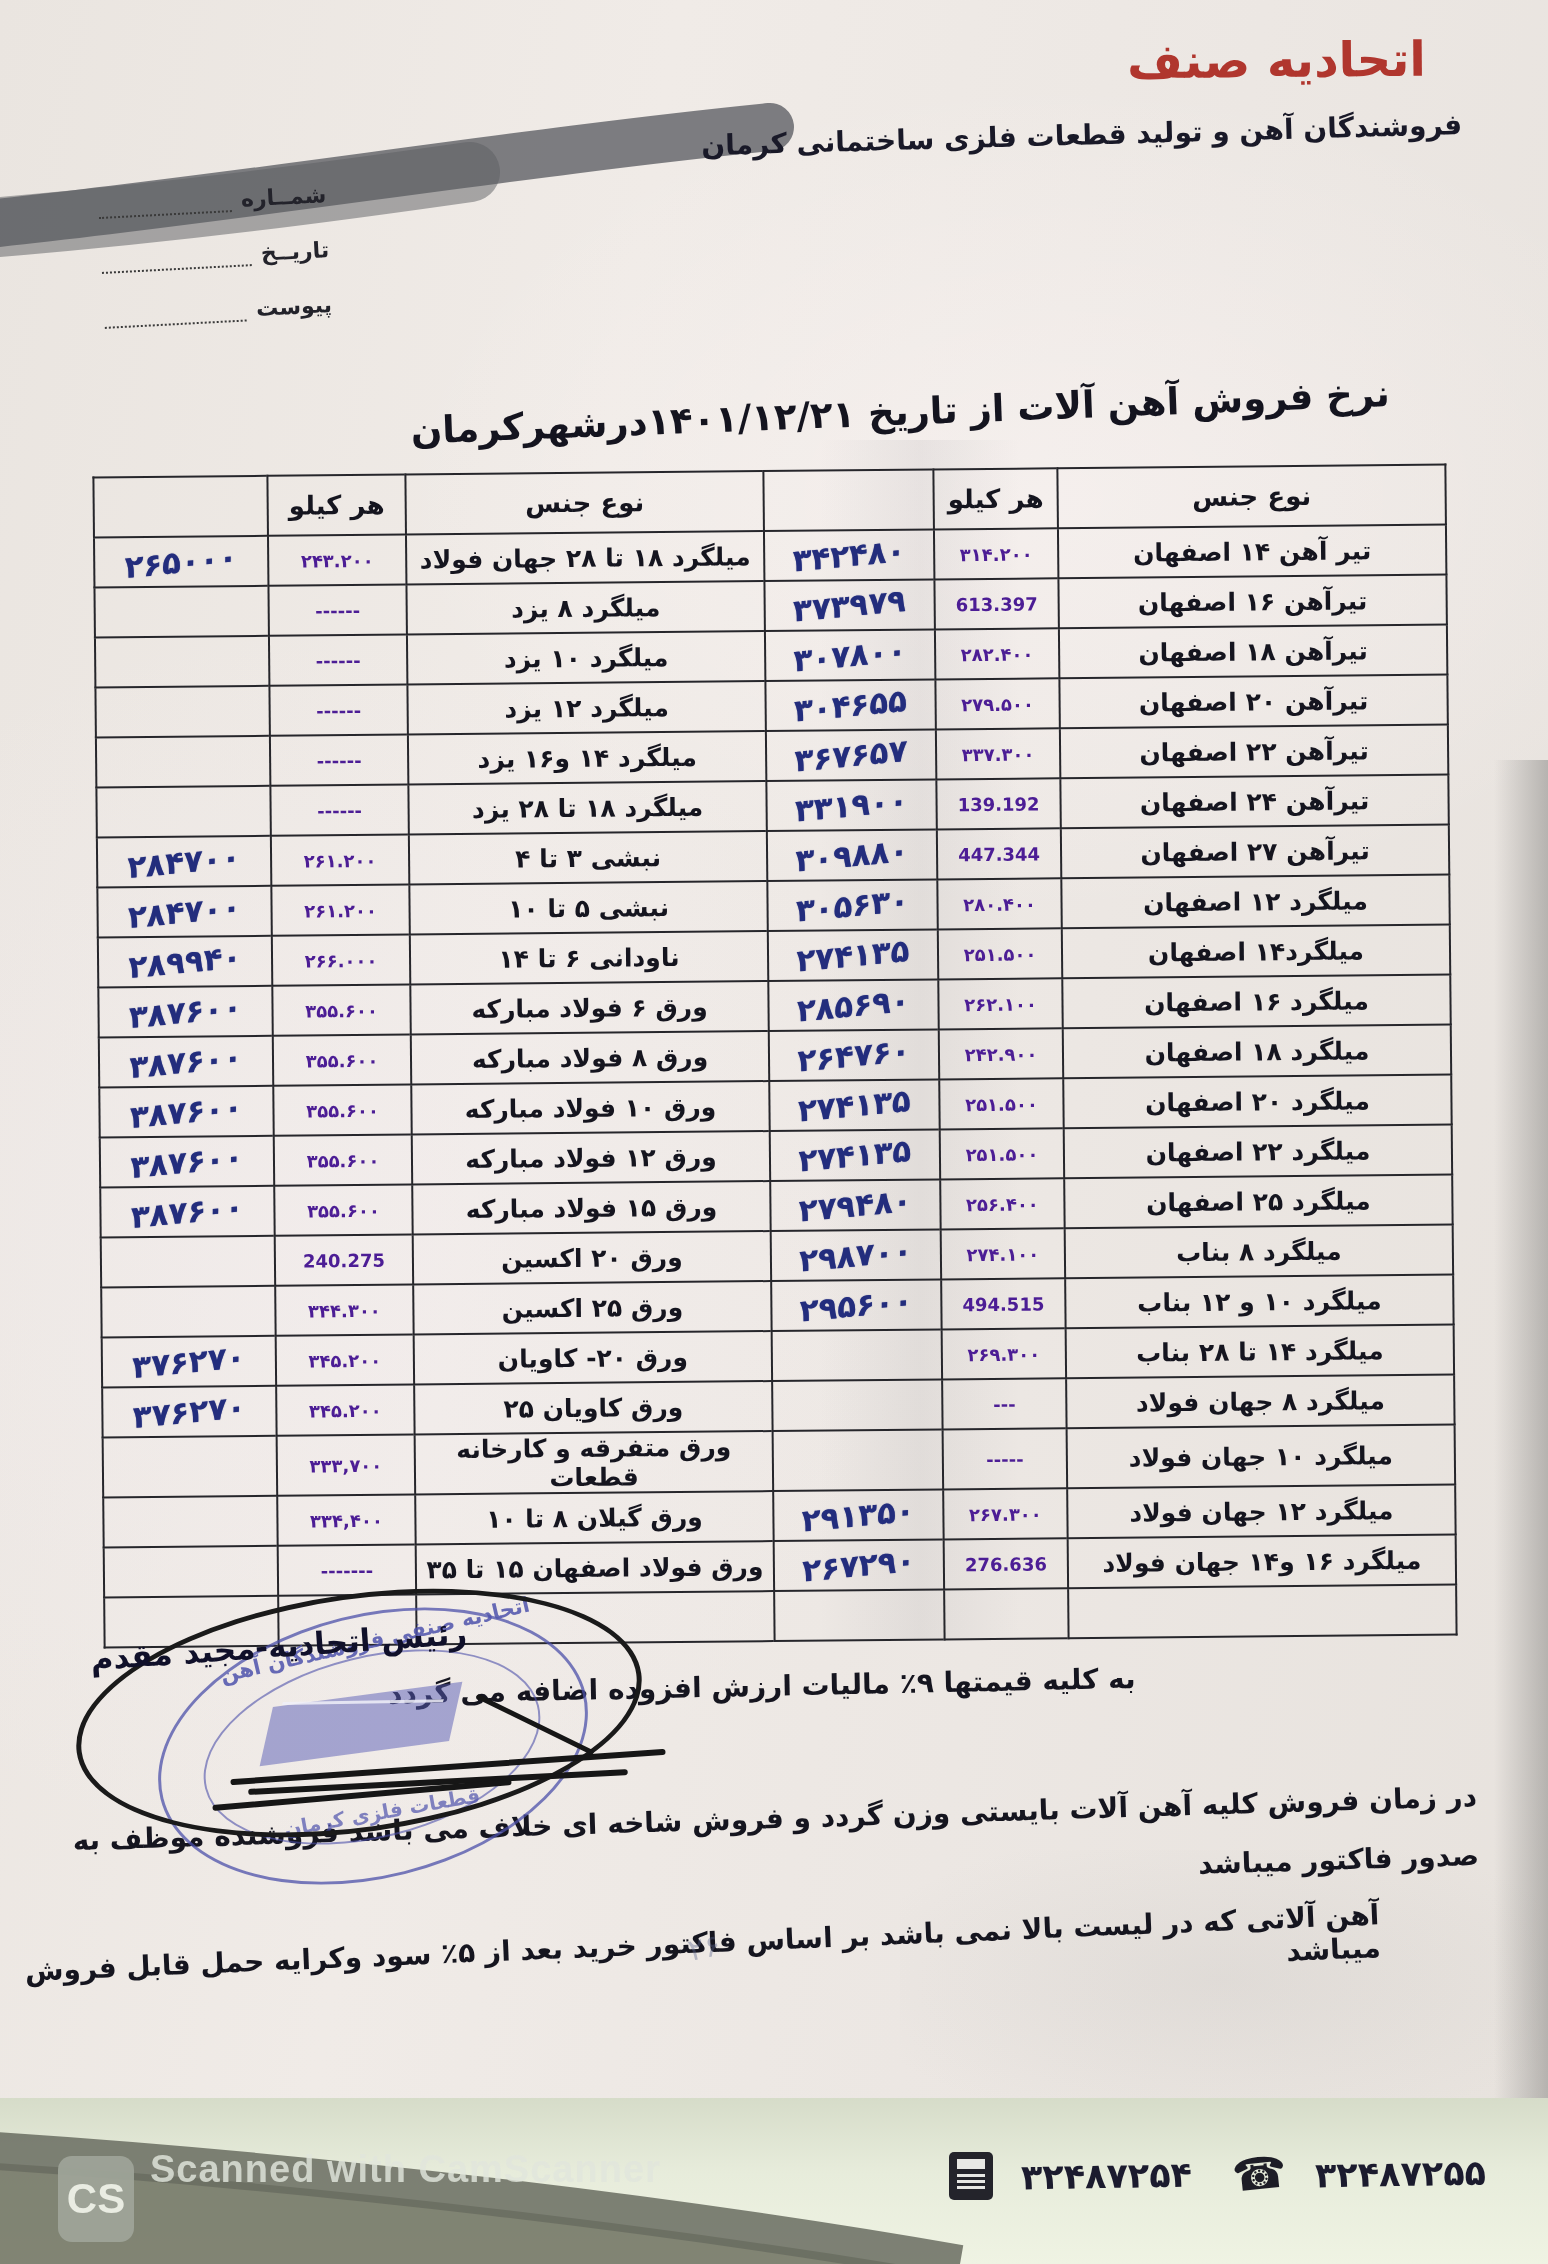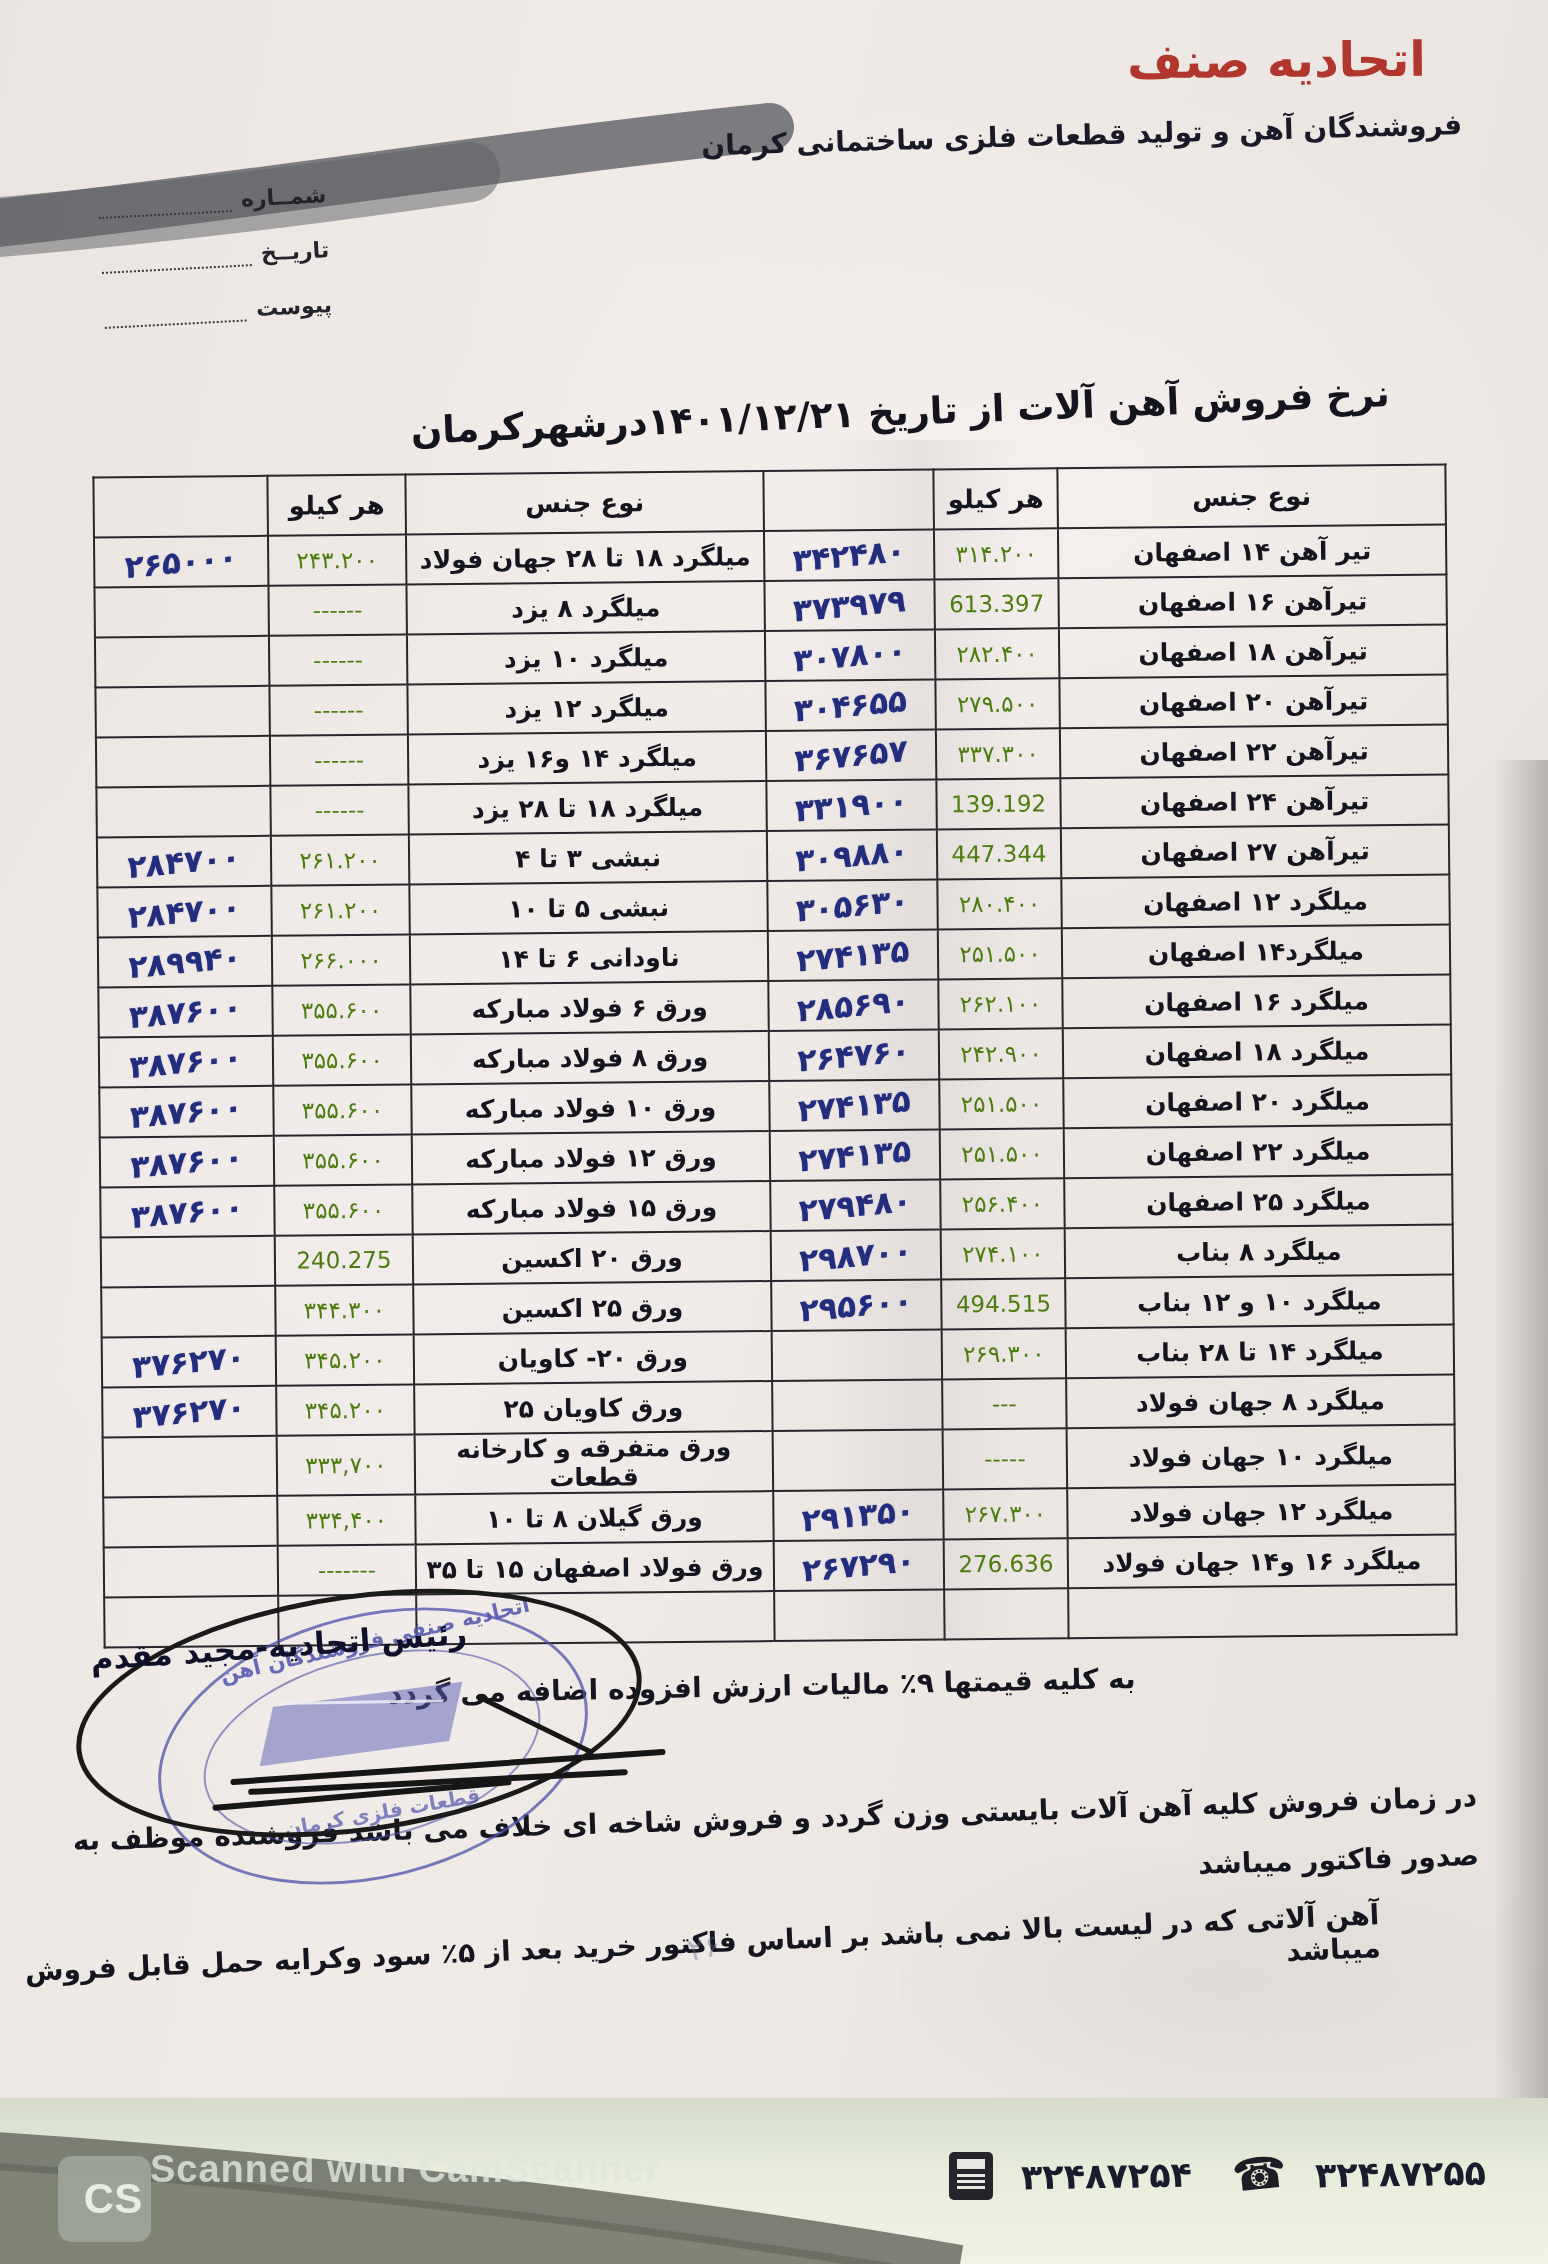--- a/index.html
+++ b/index.html
@@ -37,21 +37,21 @@
   .doc-title{position:absolute;right:158px;top:372px;font-size:37px;font-weight:bold;
     color:#14141f;direction:rtl;transform:rotate(-2.2deg);transform-origin:right;}
 
   
   table.price{position:absolute;left:98px;top:470px;border-collapse:collapse;direction:rtl;
     transform:rotate(-.55deg);table-layout:fixed;background:transparent;}
   .price th,.price td{border:2px solid #26262b;padding:0 6px;text-align:center;overflow:hidden;}
   .price th{height:58px;font-size:26px;font-weight:bold;color:#15151f;}
   .price td{height:48px;}
   .price td.type span{font-size:25px;font-weight:bold;color:#15151f;display:inline-block;}
-  .price td.kilo span{font-size:23px;font-weight:normal;color:#4d7c0f;display:inline-block;}
+  .price td.kilo span{font-size:18px;font-weight:bold;color:#4c1d95;display:inline-block;}
   .price td.hand span{font-size:31px;font-weight:bold;color:#232d7d;letter-spacing:2px;
     display:inline-block;transform:rotate(-5deg) skewX(-6deg);text-shadow:0 0 1px rgba(35,45,125,.6);}
   .c-rt{width:388px}.c-rk{width:124px}.c-rh{width:170px}.c-lt{width:358px}.c-lk{width:138px}.c-lh{width:174px}
 
   
   .stamp{position:absolute;left:62px;top:1572px;width:620px;height:320px;}
   .stamp *{position:absolute;}
   .blue-outer{left:92px;top:42px;width:432px;height:258px;border:3px solid rgba(76,80,170,.75);
     border-radius:50%;transform:rotate(-14deg);}
   .blue-inner{left:138px;top:84px;width:340px;height:178px;border:2px solid rgba(76,80,170,.6);
@@ -81,21 +81,21 @@
     transform:rotate(-1.8deg);transform-origin:right;}
   .note3{right:168px;top:1898px;font-size:28px;transform:rotate(-2.4deg);transform-origin:right;}
   .stray{position:absolute;left:688px;top:1930px;font-size:30px;color:rgba(90,100,140,.4);
     transform:rotate(-12deg);}
 
   
   .bottom-strip{position:absolute;left:0;top:2098px;width:1548px;height:166px;
     background:linear-gradient(180deg,#d6dcc9 0%,#e7ecdb 45%,#eff3e3 100%);}
   .cs-logo{position:absolute;left:58px;top:2156px;width:76px;height:86px;border-radius:14px;
     background:rgba(158,163,152,.95);color:#e9ece2;font-family:"Liberation Sans",sans-serif;
-    font-size:42px;font-weight:bold;display:flex;align-items:center;justify-content:center;padding-left:17px;}
+    font-size:42px;font-weight:bold;display:flex;align-items:center;justify-content:center;}
   .wm-text{position:absolute;left:150px;top:2148px;font-family:"Liberation Sans",sans-serif;
     font-size:38px;font-weight:bold;color:rgba(225,229,220,.82);letter-spacing:1px;white-space:nowrap;}
   .contact{position:absolute;top:2152px;display:flex;align-items:center;gap:28px;}
   .contact .num{font-size:35px;font-weight:bold;color:#1b1b2e;letter-spacing:2px;transform:rotate(-1deg);}
   .fax-group{right:356px;}
   .phone-group{right:62px;}
   .fax-icon{width:44px;height:48px;background:#24242b;border-radius:5px;position:relative;}
   .fax-icon::before{content:"";position:absolute;left:8px;top:7px;width:28px;height:10px;background:#e8e8e4;}
   .fax-icon::after{content:"";position:absolute;left:8px;top:22px;width:28px;height:18px;
     background:repeating-linear-gradient(180deg,#e8e8e4 0 3px,#24242b 3px 6px);}

